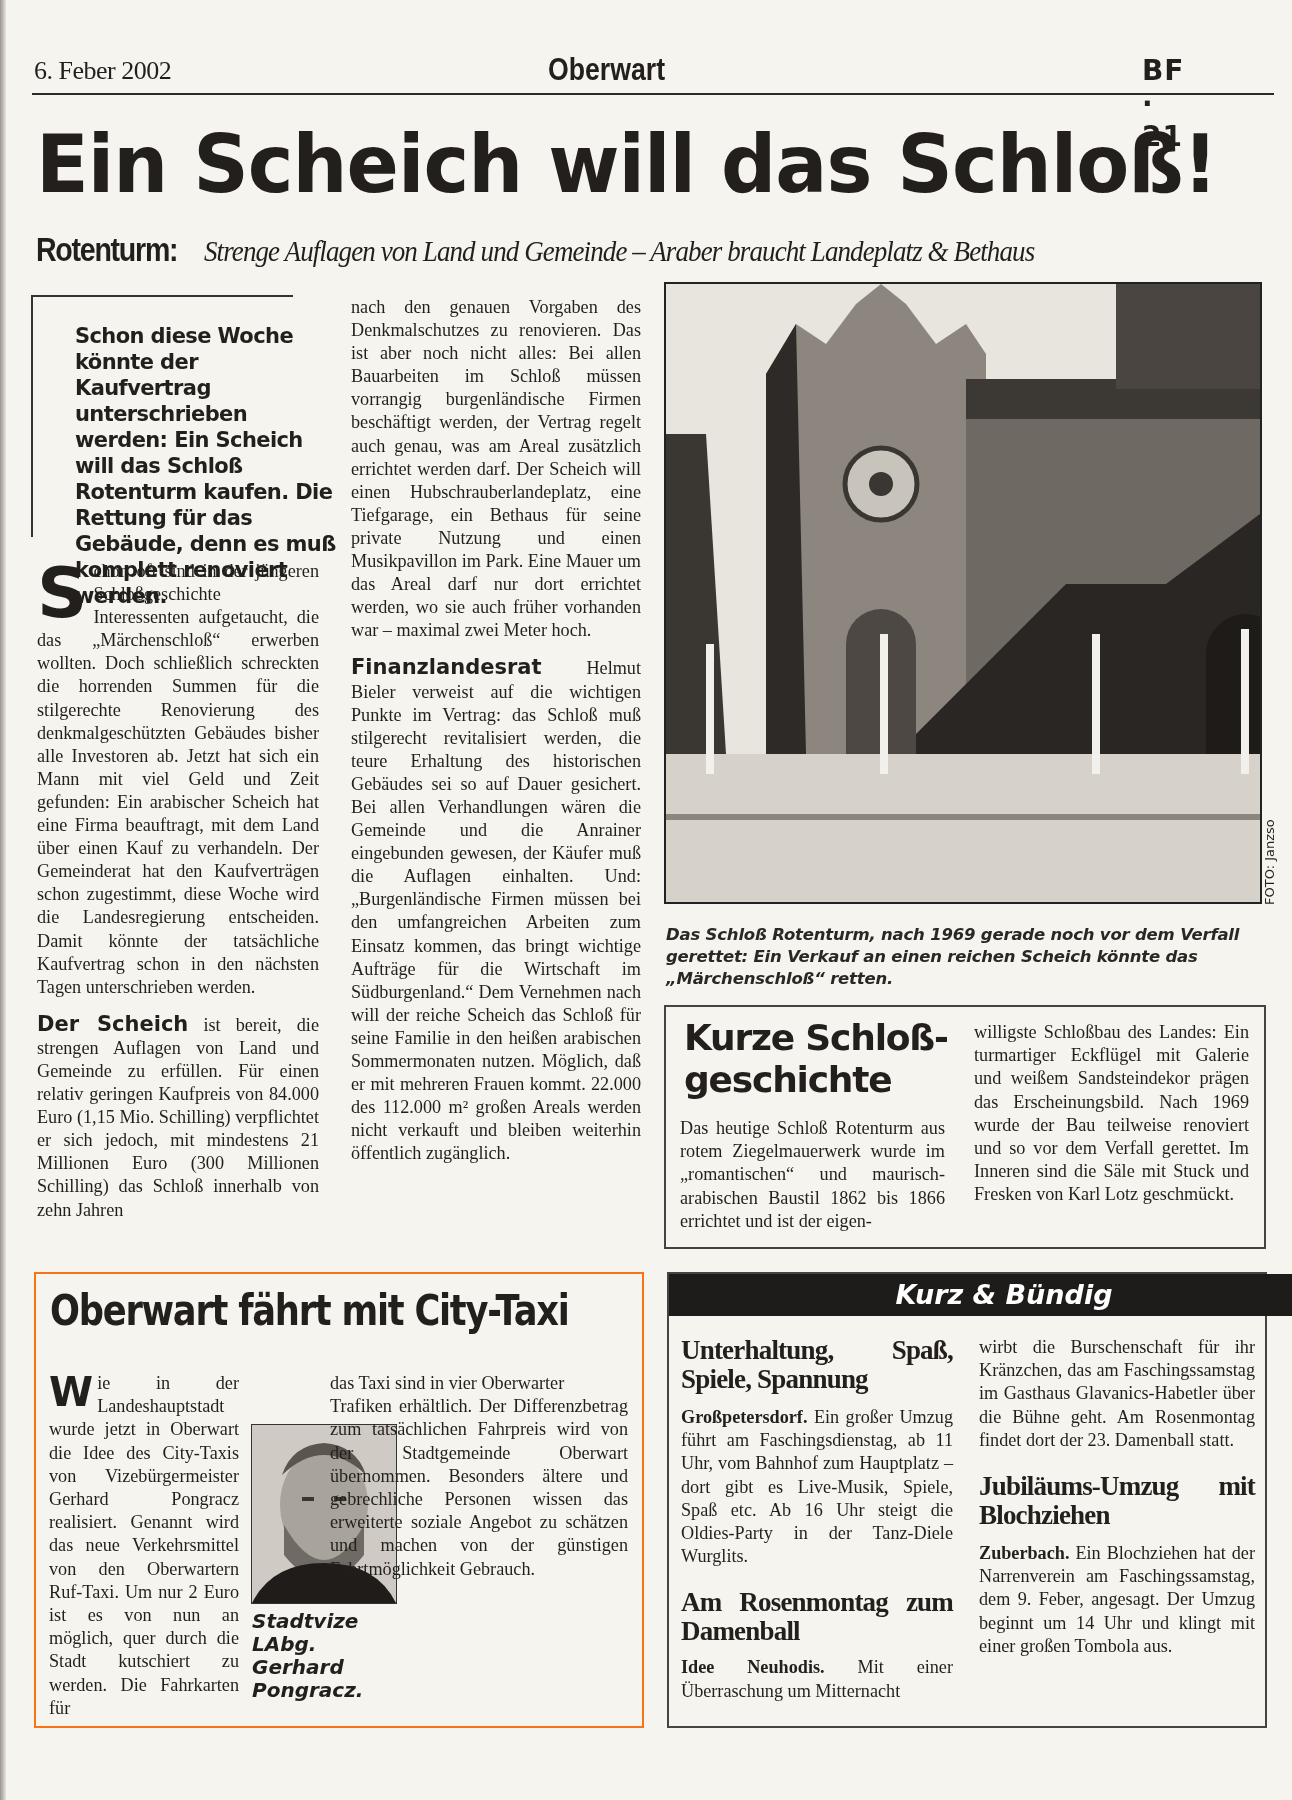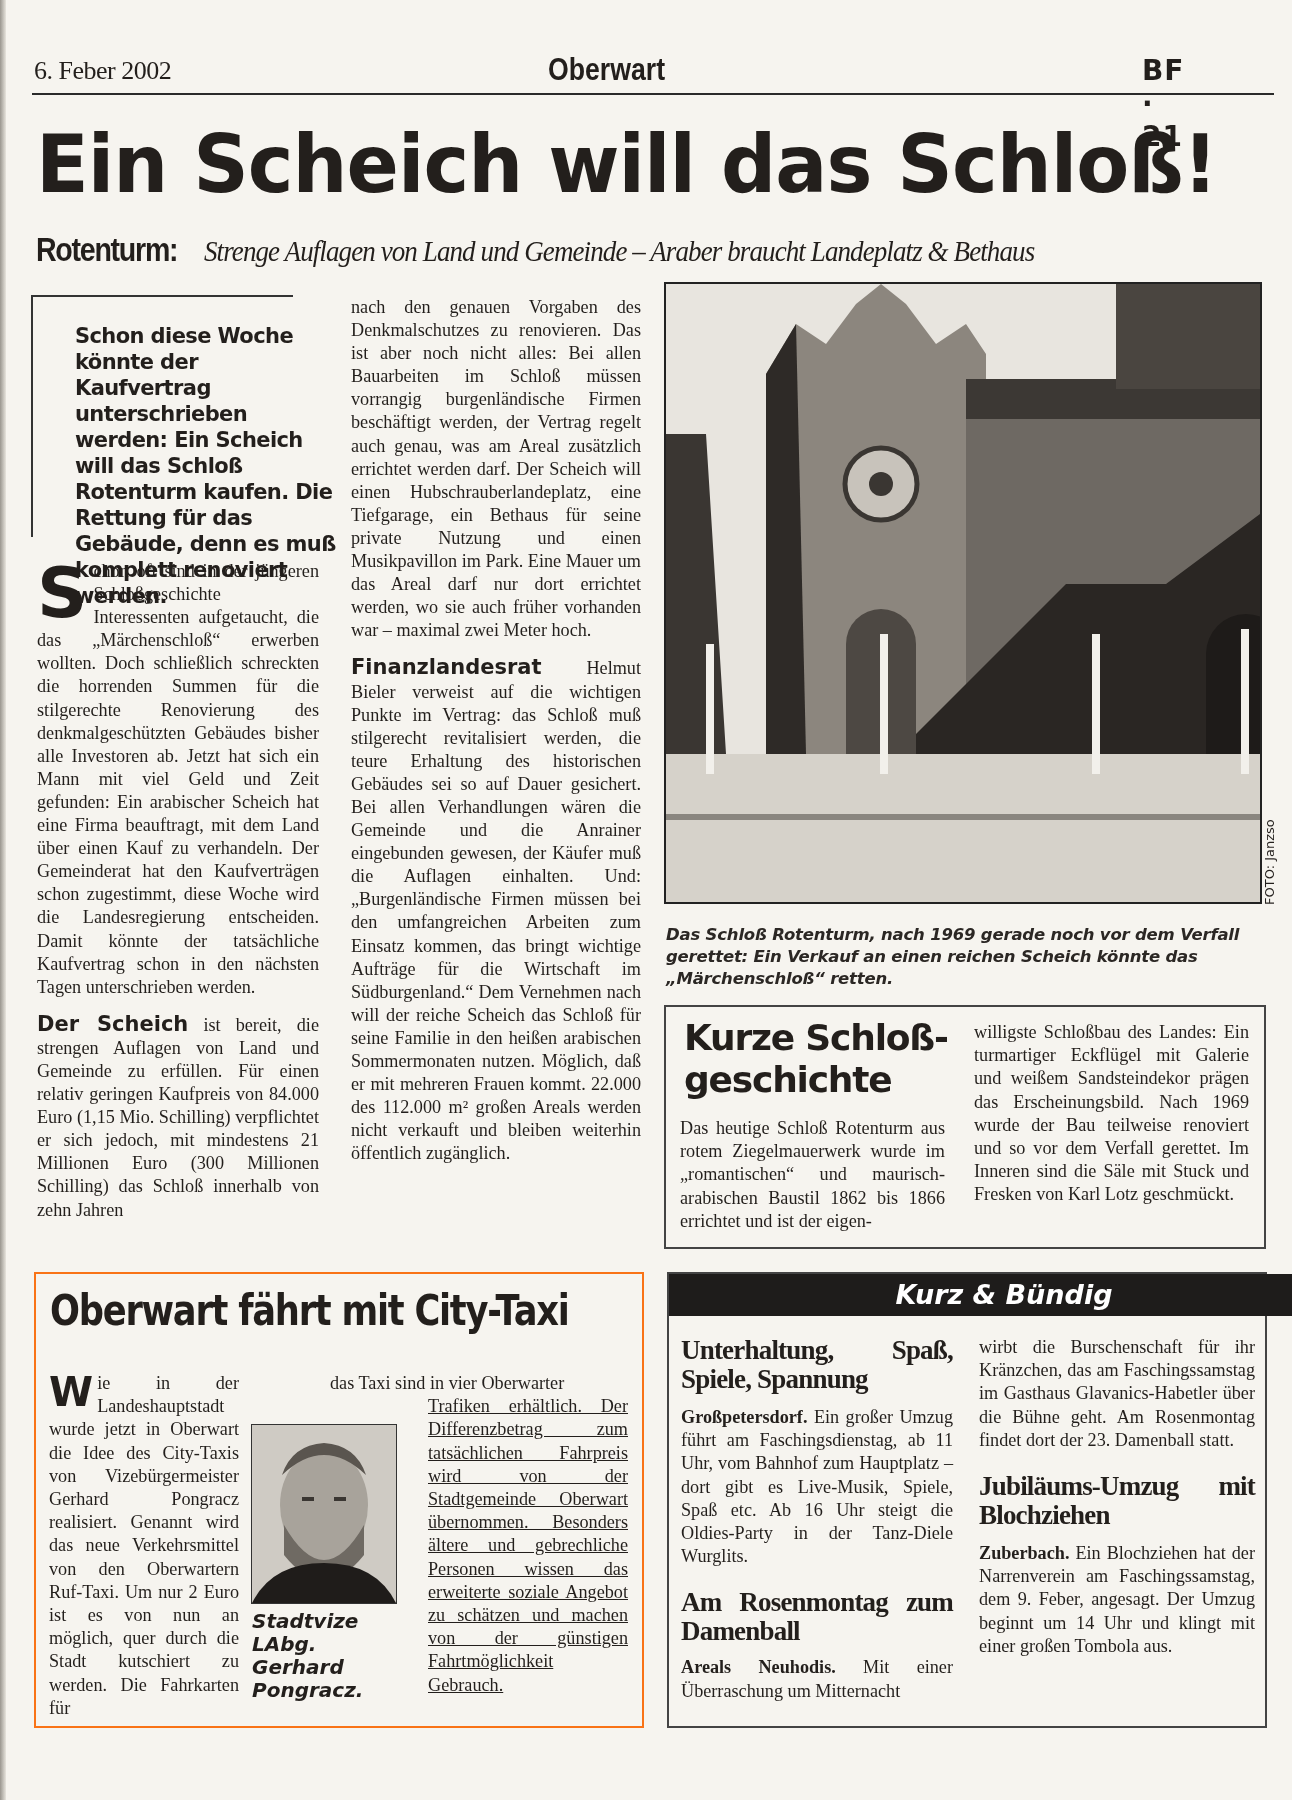--- a/index.html
+++ b/index.html
@@ -32,21 +32,21 @@
   
   .hbox{position:absolute;left:664px;top:1005px;width:598px;height:240px;border:2px solid #444;}
   .hbox .title{position:absolute;left:18px;top:10px;width:270px;font-size:36px;font-weight:bold;line-height:42px;letter-spacing:-1.2px;}
   .hbox .c1{position:absolute;left:14px;top:110px;width:265px;font-size:18.2px;line-height:23.2px;text-align:justify;}
   .hbox .c2{position:absolute;left:308px;top:14px;width:275px;font-size:18.2px;line-height:23.2px;text-align:justify;}
   
   .tbox{position:absolute;left:34px;top:1272px;width:606px;height:452px;border:2px solid #f97316;}
   .tbox .title{position:absolute;left:14px;top:12px;font-size:42px;font-weight:bold;white-space:nowrap;letter-spacing:-1.5px;transform:scaleX(0.84);transform-origin:left;}
   .tbox .c1{position:absolute;left:13px;top:98px;width:190px;font-size:18.2px;line-height:23.2px;text-align:justify;}
   .tbox .c3{position:absolute;left:294px;top:98px;width:298px;font-size:18.2px;line-height:23.2px;text-align:justify;}
-  .tbox .c3 .indent{display:block;margin-left:98px;text-decoration:underline;}
+  .tbox .c3 .indent{display:block;}
   .portrait{position:absolute;left:215px;top:150px;width:144px;height:178px;border:1.5px solid #333;background:#bdb9b2;overflow:hidden;}
   .pcap{position:absolute;left:216px;top:336px;width:160px;font-size:20px;font-style:italic;font-weight:bold;line-height:23px;}
   
   .kbox{position:absolute;left:667px;top:1272px;width:596px;height:452px;border:2px solid #444;}
   .kbar{position:absolute;left:0;top:0;width:596px;height:42px;background:#1e1c1b;color:#fff;text-align:center;font-size:27px;font-weight:bold;font-style:italic;line-height:42px;padding-left:37px;}
   .kbox .h{font-size:27px;font-weight:bold;line-height:29px;letter-spacing:-0.8px;font-family:Liberation Serif, serif;}
   .kbox .c1{position:absolute;left:12px;top:62px;width:272px;font-size:18.2px;line-height:23.2px;text-align:justify;}
   .kbox .c2{position:absolute;left:310px;top:62px;width:276px;font-size:18.2px;line-height:23.2px;text-align:justify;}
   .bold-lead{font-weight:bold;}
   .gap{height:20px;}
@@ -138,21 +138,21 @@
 
   <div class="kbox">
     <div class="kbar sans">Kurz &amp; Bündig</div>
     <div class="c1 serif">
       <div class="h sans">Unterhaltung, Spaß, Spiele, Spannung</div>
       <div style="height:12px"></div>
       <div><span class="bold-lead">Großpetersdorf.</span><span> Ein großer Umzug führt am Faschingsdienstag, ab 11 Uhr, vom Bahnhof zum Hauptplatz – dort gibt es Live-Musik, Spiele, Spaß etc. Ab 16 Uhr steigt die Oldies-Party in der Tanz-Diele Wurglits.</span></div>
       <div class="gap"></div>
       <div class="h sans">Am Rosenmontag zum Damenball</div>
       <div style="height:10px"></div>
-      <div><span class="bold-lead">Areals Neuhodis.</span><span> Mit einer Überraschung um Mitternacht</span></div>
+      <div><span class="bold-lead">Idee Neuhodis.</span><span> Mit einer Überraschung um Mitternacht</span></div>
     </div>
     <div class="c2 serif">
       <div>wirbt die Burschenschaft für ihr Kränzchen, das am Faschingssamstag im Gasthaus Glavanics-Habetler über die Bühne geht. Am Rosenmontag findet dort der 23. Damenball statt.</div>
       <div class="gap"></div>
       <div class="h sans">Jubiläums-Umzug mit Blochziehen</div>
       <div style="height:12px"></div>
       <div><span class="bold-lead">Zuberbach.</span><span> Ein Blochziehen hat der Narrenverein am Faschingssamstag, dem 9. Feber, angesagt. Der Umzug beginnt um 14 Uhr und klingt mit einer großen Tombola aus.</span></div>
     </div>
   </div>
 </div>

